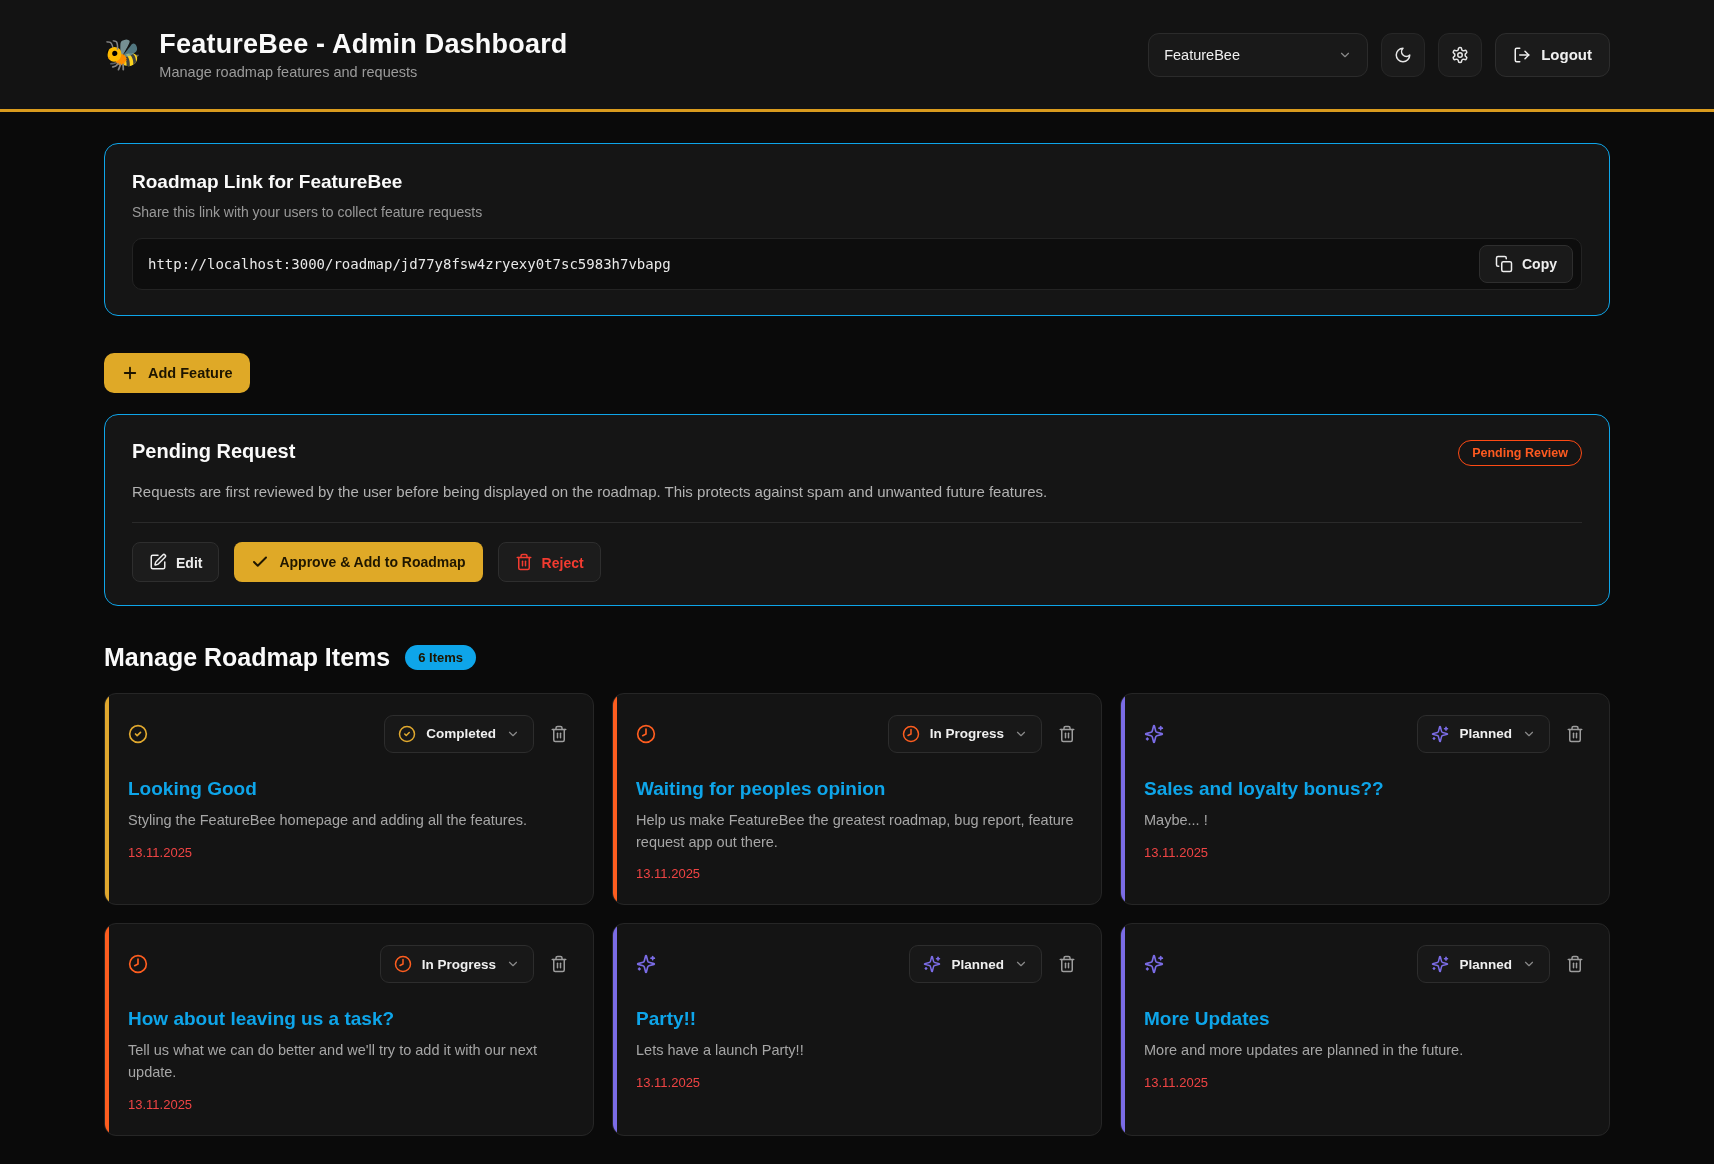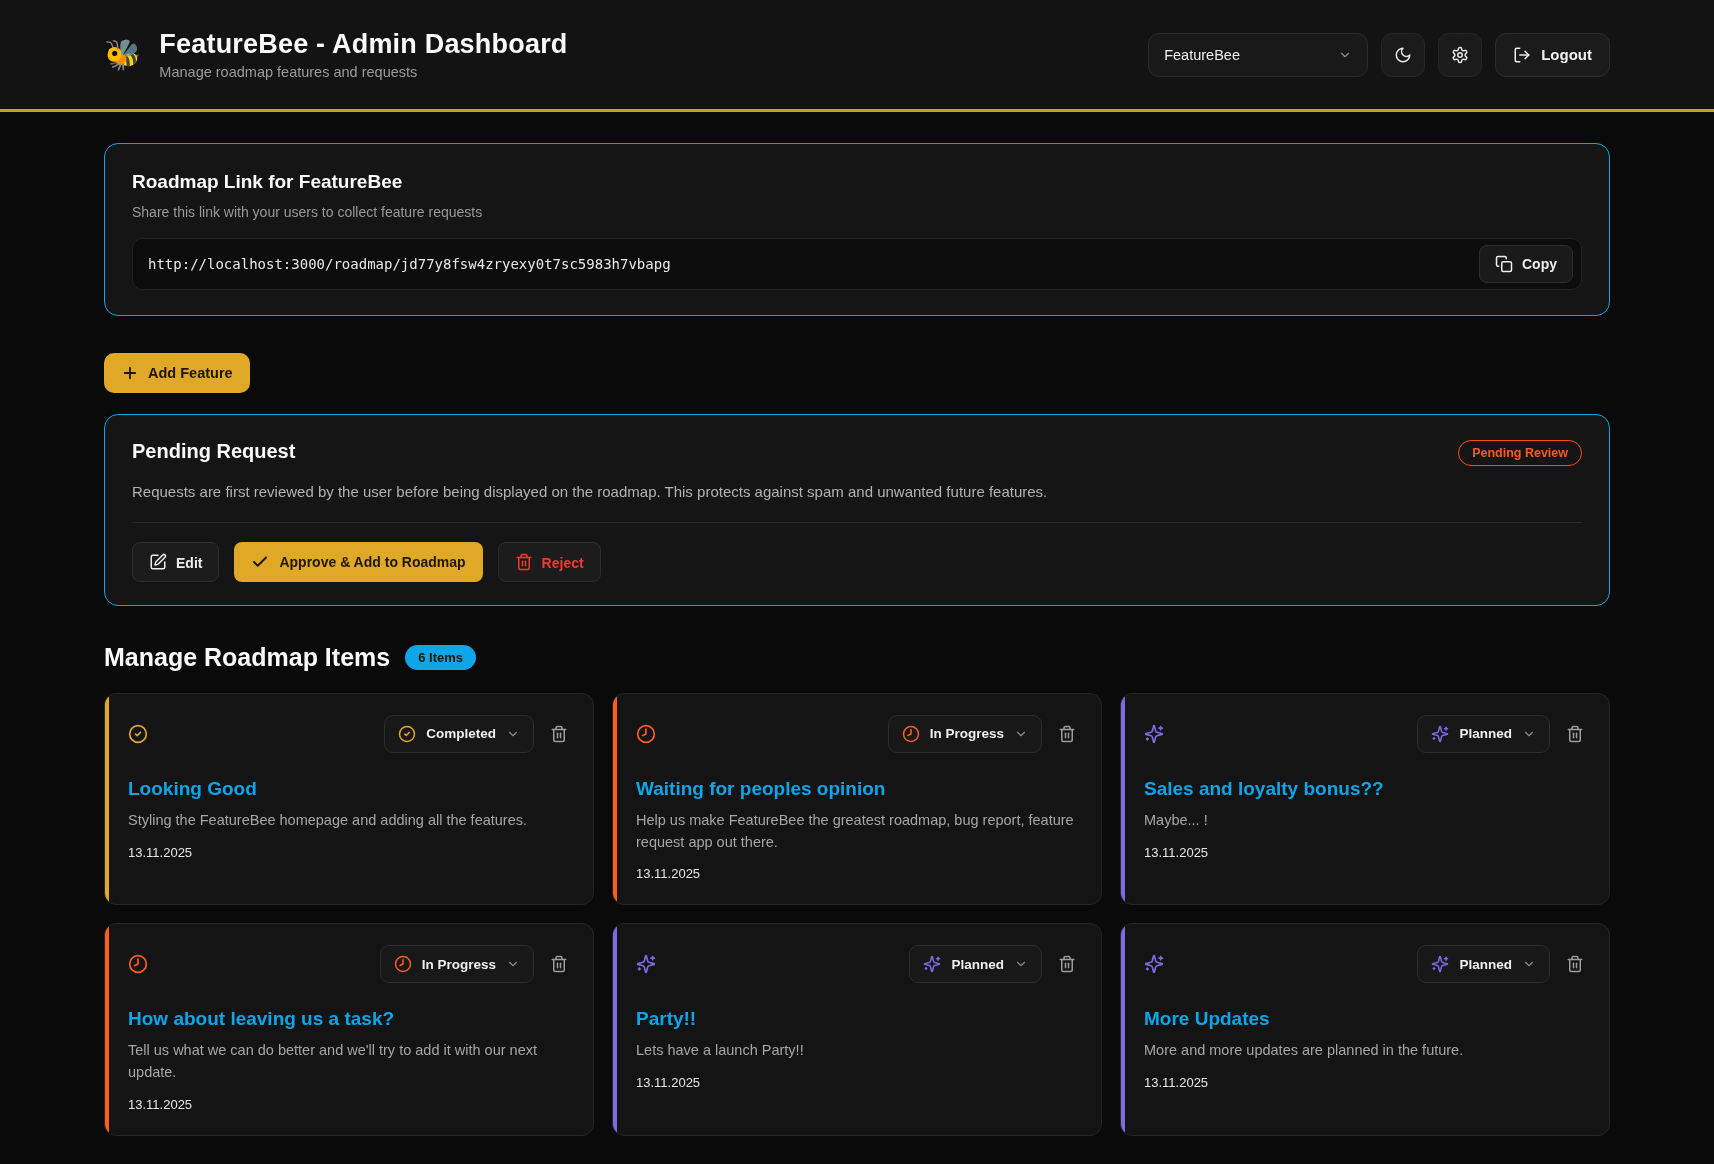--- a/index.html
+++ b/index.html
@@ -116,21 +116,21 @@
   .status-select {
     display:flex; align-items:center; gap:10px;
     background:#181818; border:1px solid #2d2d2d; border-radius:9px;
     padding:9px 13px; font-size:13.5px; font-weight:600; color:#efefef;
   }
   .status-select .status-glyph { color:var(--status-color); }
   .chev { color:#8a8a8a; display:flex; }
   .trash-btn { background:none; border:none; color:#9d9d9d; display:flex; padding:2px; }
   .item-title { font-size:19px; font-weight:700; color:#0ea5e9; margin-top:25px; }
   .item-desc { font-size:14.5px; color:#a6a6a6; line-height:1.5; margin-top:10px; }
-  .item-date { display:block; font-size:13px; color:#e5e5e5; margin-top:13px; }
+  .item-date { display:block; font-size:13px; color:#ef4444; margin-top:13px; }
 
   .ic { width:18px; height:18px; flex:0 0 auto; }
   .ic-sm { width:14px; height:14px; flex:0 0 auto; }
   .ic-lg { width:20px; height:20px; flex:0 0 auto; }
 </style>
 </head>
 <body>
 
 <svg width="0" height="0" style="position:absolute" aria-hidden="true">
   <defs>

